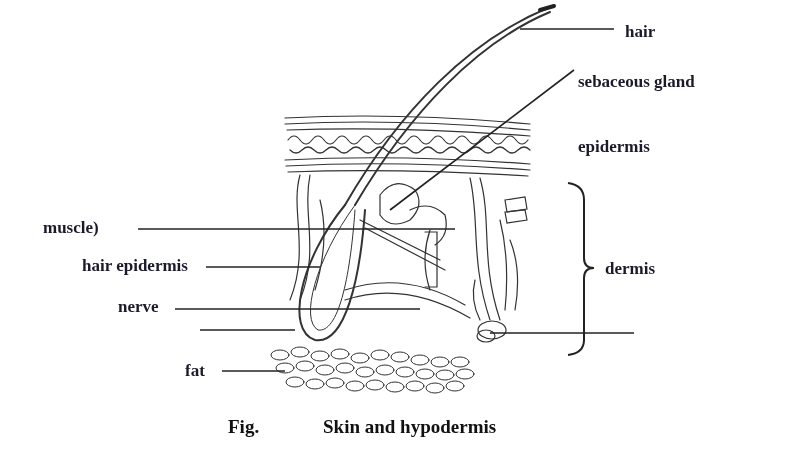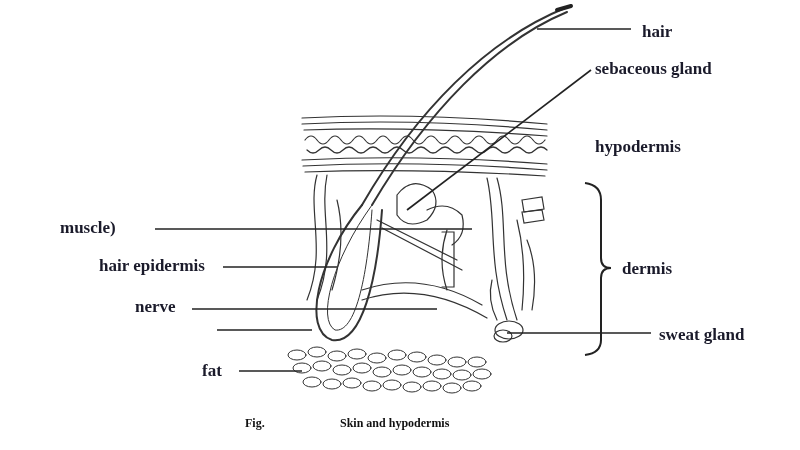--- a/index.html
+++ b/index.html
@@ -1,22 +1,22 @@
 <!DOCTYPE html>
 <html><head>
   <meta charset="utf-8">
   <style>
     html, body { margin:0; padding:0; background:#ffffff; }
     body { width:800px; height:450px; position:relative; overflow:hidden;
            font-family: "Liberation Serif", "DejaVu Serif", serif; }
-    #stage { position:absolute; left:0; top:0; width:744px; height:450px;margin-left:17px; }
+    #stage { position:absolute; left:0; top:0; width:744px; height:450px; }
     .lbl { position:absolute; font-weight:bold; color:#1a1a2a; font-size:17px;
            white-space:nowrap; line-height:1; }
     .lbl.spaced { letter-spacing:1.5px; }
-    .caption { position:absolute; top:416px; font-weight:bold; font-size:12px; color:#111; }
+    .caption { position:absolute; top:416px; font-weight:bold; font-size:19px; color:#111; }
   </style>
 </head>
 <body>
 
 <div id="stage">
 
   <svg width="800" height="450" viewBox="0 0 800 450" style="position:absolute;left:0;top:0;">
     <g fill="none" stroke="#333" stroke-width="1.2" stroke-linecap="round">
 
       <g>
@@ -112,24 +112,23 @@
       <line x1="175" y1="309" x2="420" y2="309"></line>
       <line x1="200" y1="330" x2="295" y2="330"></line>
       <line x1="222" y1="371" x2="285" y2="371"></line>
       <line x1="490" y1="333" x2="634" y2="333"></line>
 
       <path d="M568 183 Q 584 185 584 200 L 584 258 Q 584 268 594 268 Q 584 268 584 278 L 584 340 Q 584 353 568 355" stroke-width="2"></path>
     </g>
   </svg>
 
   <span class="lbl" style="left:625px;top:23px;">hair</span>
-  <span class="lbl" style="left:578px;top:60px;">sebaceous gland</span>
-  <span class="lbl" style="left:578px;top:138px;">hypodermis</span>
+  <span class="lbl" style="left:578px;top:73px;">sebaceous gland</span>
+  <span class="lbl" style="left:578px;top:138px;">epidermis</span>
   <span class="lbl" style="left:43px;top:219px;">muscle)</span>
   <span class="lbl" style="left:82px;top:257px;">hair epidermis</span>
   <span class="lbl" style="left:605px;top:260px;">dermis</span>
   <span class="lbl" style="left:118px;top:298px;">nerve</span>
-  <span class="lbl" style="left:642px;top:326px;">sweat gland</span>
   <span class="lbl" style="left:185px;top:362px;">fat</span>
 
   <span class="caption" style="left:228px;">Fig.</span>
   <span class="caption" style="left:323px;">Skin and hypodermis</span>
 </div>
 
 </body></html>

